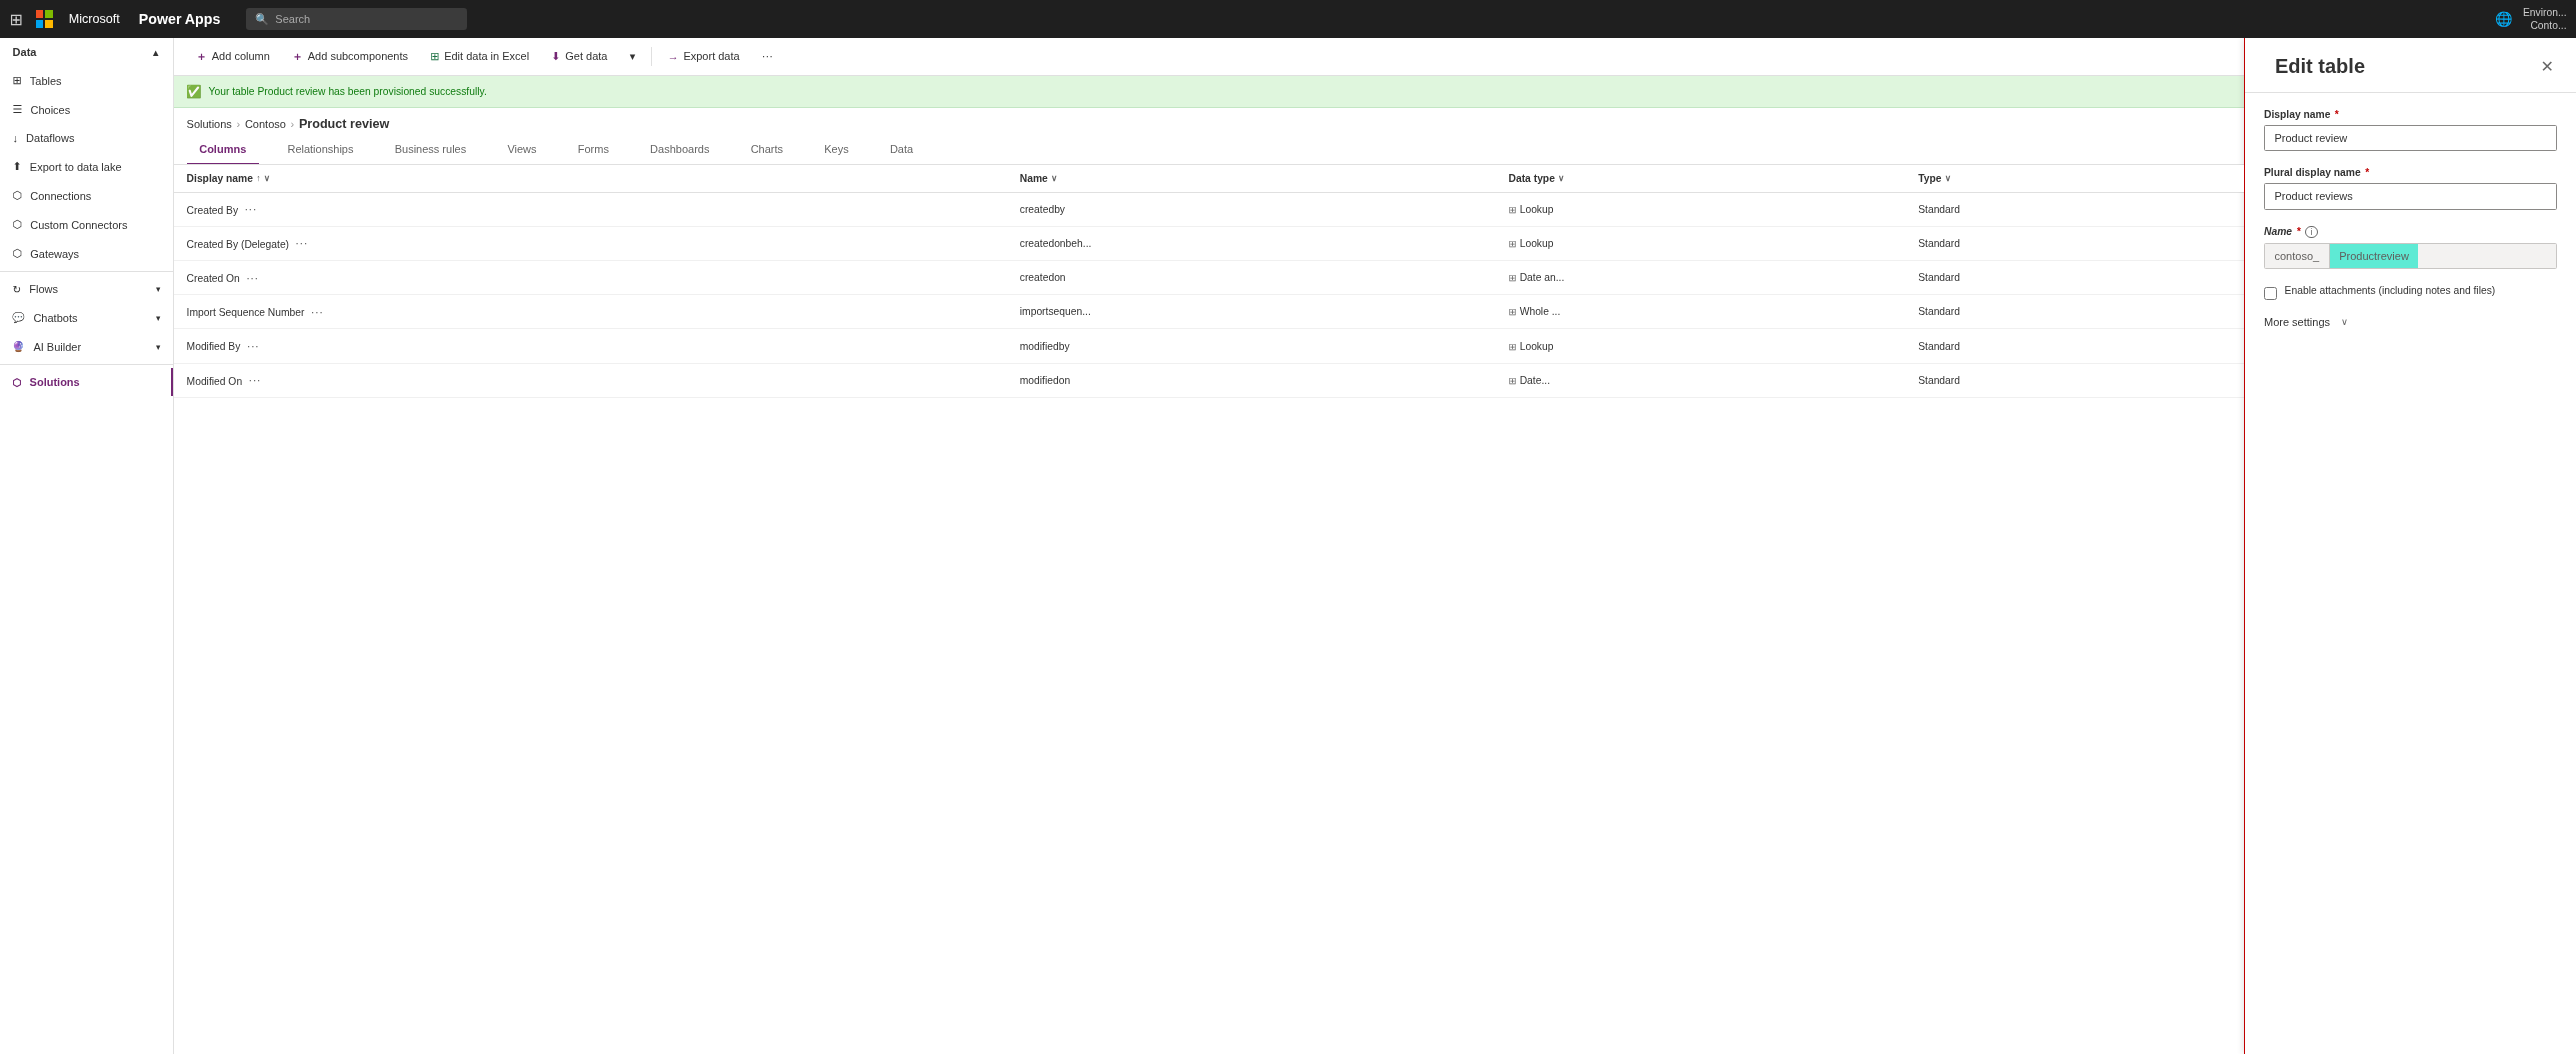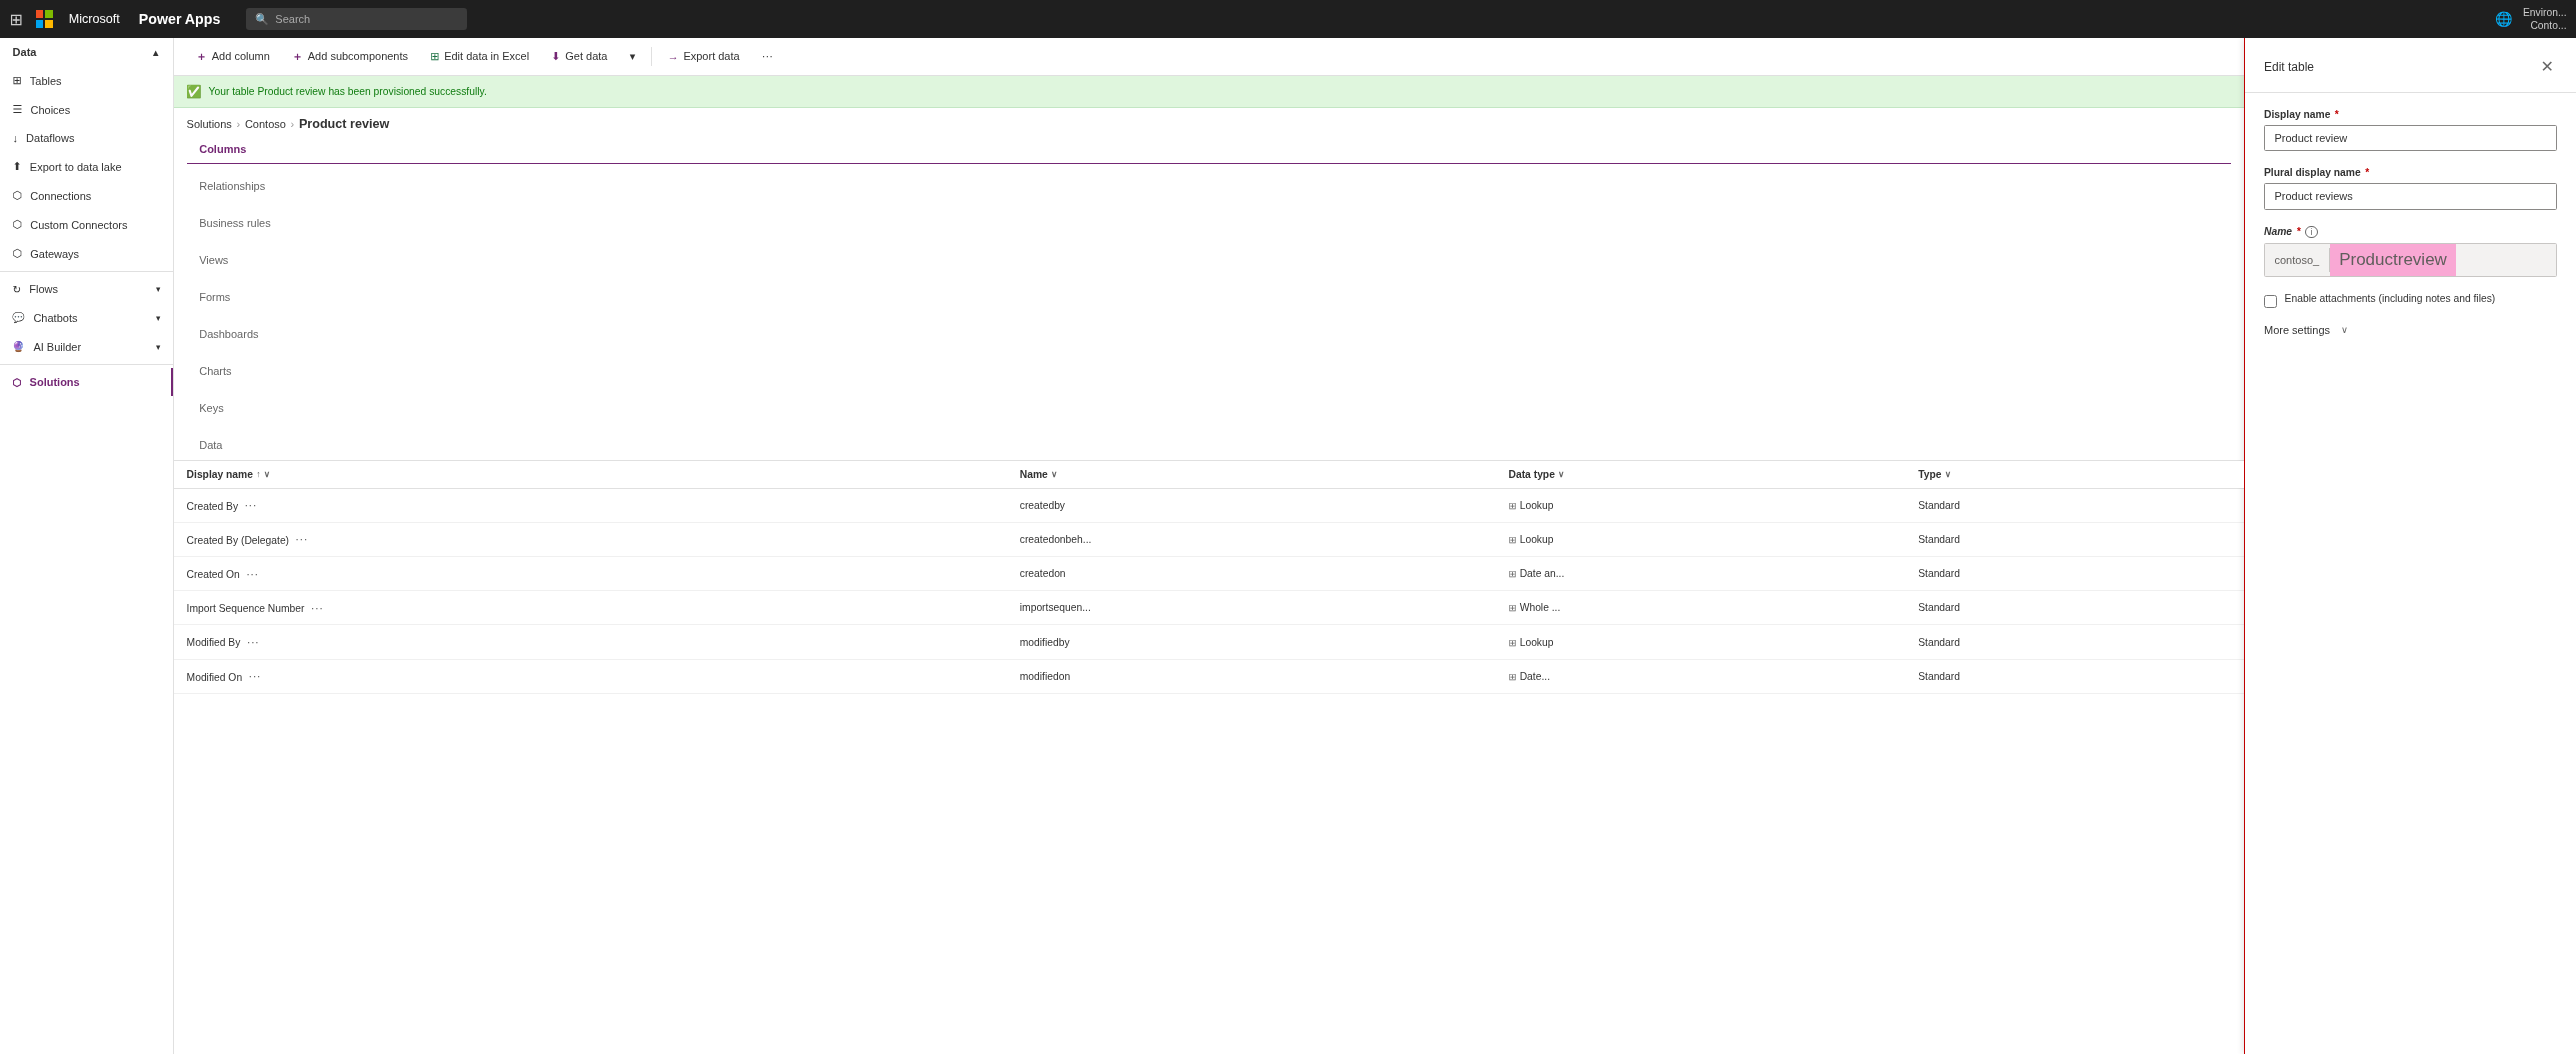--- a/index.html
+++ b/index.html
@@ -42,21 +42,21 @@
     .success-banner { display: flex; align-items: center; gap: 6.3px; padding: 8px 12.6px; background: #dff6dd; color: #107c10; font-size: 10.3px; border-bottom: 0.8px solid #c3e6c3; flex-shrink: 0; }
     .success-icon { color: #107c10; font-size: 12.6px; }
 
     
     .breadcrumb { display: flex; align-items: center; gap: 4.7px; padding: 9.5px 12.6px 3.2px; font-size: 11px; color: #666; flex-shrink: 0; }
     .breadcrumb .sep { color: #999; }
     .breadcrumb .current { font-weight: 700; color: #333; font-size: 12.6px; }
     .breadcrumb a { color: #333; text-decoration: none; }
 
     
-    .tabs { display: flex; gap: 8px; padding: 0 12.6px; border-bottom: 0.8px solid #e0e0e0; flex-shrink: 0; flex-direction: column; }
+    .tabs { display: flex; gap: 16px; padding: 0 12.6px; border-bottom: 0.8px solid #e0e0e0; flex-shrink: 0; }
     .tab { padding: 8px 12.6px; cursor: pointer; font-size: 11px; color: #666; border-bottom: 1.6px solid transparent; }
     .tab.active { color: #742774; border-bottom: 1.6px solid #742774; font-weight: 600; }
 
     
     .table-area { flex: 1; overflow-y: auto; padding: 0; }
     .data-table { width: 100%; border-collapse: collapse; }
     .data-table th { text-align: left; padding: 8px 12.6px; font-weight: 600; font-size: 10.3px; color: #333; border-bottom: 0.8px solid #e0e0e0; background: white; position: sticky; top: 0; }
     .data-table td { padding: 8px 12.6px; font-size: 10.3px; color: #333; border-bottom: 0.8px solid #f0f0f0; }
     .col-header { display: flex; align-items: center; gap: 3.2px; cursor: pointer; }
     .sort-icon { color: #666; font-size: 8.7px; }
@@ -65,30 +65,30 @@
     .data-type-icon { display: inline-flex; align-items: center; gap: 3.2px; }
     .type-grid { font-size: 9.5px; color: #666; }
 
     
     .edit-panel {
       width: 332px; background: white; border-left: 1.6px solid #c00000;
       display: flex; flex-direction: column; flex-shrink: 0;
       box-shadow: -1.6px 0 6.3px rgba(0,0,0,0.1);
     }
     .panel-header { display: flex; align-items: center; justify-content: space-between; padding: 16px 19px 12.6px; border-bottom: 0.8px solid #e0e0e0; }
-    .panel-title { font-size: 12px; font-weight: 400; color: #333; }
+    .panel-title { font-size: 20px; font-weight: 700; color: #333; margin-left: 11px; }
     .close-btn { background: none; border: none; cursor: pointer; font-size: 16px; color: #666; padding: 3.2px; }
     .panel-body { flex: 1; padding: 16px 19px; overflow-y: auto; }
     .field-label { font-size: 10.3px; font-weight: 600; color: #333; margin-bottom: 4.7px; }
     .field-label .required { color: #c00000; margin-left: 1.6px; }
     .field-input { width: 100%; padding: 6.3px 9.5px; border: 0.8px solid #8a8886; border-radius: 1.6px; font-size: 11px; color: #333; outline: none; }
     .field-group { margin-bottom: 16px; }
     .name-field { display: flex; align-items: center; gap: 0; border: 0.8px solid #c8c6c4; border-radius: 1.6px; background: #f3f2f1; }
     .name-prefix { padding: 6.3px 9.5px; font-size: 11px; color: #605e5c; background: #f3f2f1; border-right: 0.8px solid #c8c6c4; white-space: nowrap; }
-    .name-value { padding: 6.3px 9.5px; font-size: 17px; color: #605e5c; background: #f9a8d4; text-align: right; }
+    .name-value { padding: 6.3px 9.5px; font-size: 11px; color: #605e5c; background: #5eead4; text-align: right; }
     .name-label-row { display: flex; align-items: center; gap: 4.7px; margin-bottom: 4.7px; }
     .info-icon { width: 12.6px; height: 12.6px; border-radius: 50%; border: 0.8px solid #666; display: inline-flex; align-items: center; justify-content: center; font-size: 8.7px; color: #666; cursor: pointer; }
     .checkbox-row { display: flex; align-items: flex-start; gap: 8px; margin-bottom: 16px; }
     .checkbox-row input[type="checkbox"] { width: 12.6px; height: 12.6px; margin-top: 1.6px; flex-shrink: 0; }
     .checkbox-label { font-size: 10.3px; color: #333; }
     .more-settings { display: flex; align-items: flex-start; gap: 11px; cursor: pointer; font-size: 11px; color: #333; }
     .chevron-icon { font-size: 9.5px; color: #666; }
     .panel-footer { padding: 12.6px 19px; border-top: 0.8px solid #e0e0e0; display: flex; gap: 9.5px; }
     .btn-done { background: #742774; color: white; border: none; padding: 8px 22px; font-size: 11px; font-weight: 600; cursor: pointer; border-radius: 1.6px; }
     .btn-cancel { background: white; color: #333; border: 0.8px solid #8a8886; padding: 8px 22px; font-size: 11px; cursor: pointer; border-radius: 1.6px; }

